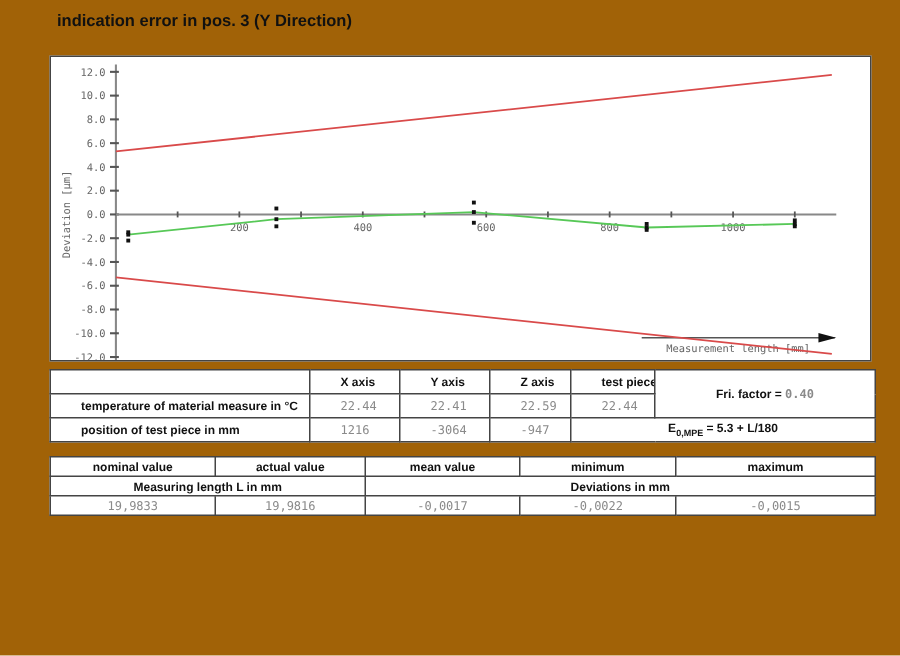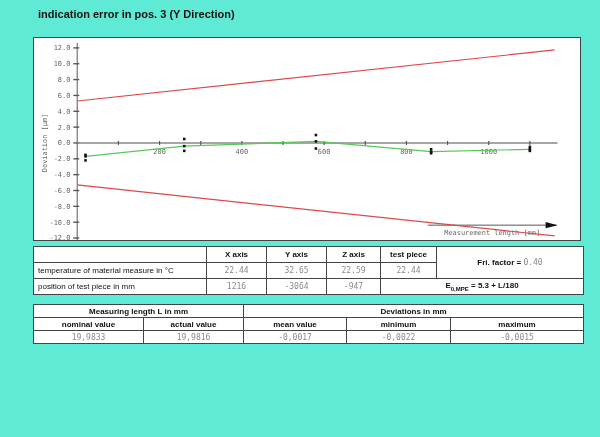--- a/index.html
+++ b/index.html
@@ -1,32 +1,32 @@
 <!DOCTYPE html>
 <html><head>
 <meta charset="utf-8">
 <style>
   html,body{margin:0;padding:0;background:#fff;}
-  .page{position:relative;width:600px;height:437px;background:#5eead4;font-family:"Liberation Sans",sans-serif;color:#111;overflow:hidden;}
+  .page{position:relative;width:600px;height:437px;background:#a16207;font-family:"Liberation Sans",sans-serif;color:#111;overflow:hidden;}
   .title{position:absolute;left:38px;top:8px;font-size:11px;font-weight:bold;color:#111;}
   .chart-box{position:absolute;left:33px;top:37px;width:548px;height:204px;border:1px solid #444;background:#fff;box-sizing:border-box;}
   .chart-box svg{display:block;width:100%;height:100%;}
   .tick{font-family:"DejaVu Sans Mono",monospace;font-size:7px;fill:#666;}
   table{border-collapse:collapse;table-layout:fixed;background:#fff;}
   .t{position:absolute;left:33px;width:550px;font-size:8px;}
-  .t td,.t th{border:1px solid #444;padding:0 4px;overflow:hidden;white-space:nowrap;box-sizing:border-box;}
+  .t td,.t th{border:1px solid #444;padding:0 20px;overflow:hidden;white-space:nowrap;box-sizing:border-box;}
   .info{top:246px;}
   .info td,.info th{height:16px;}
   .results{top:304px;}
   .results td,.results th{height:13px;}
   .t th{font-weight:bold;text-align:center;color:#111;}
-  .lbl{font-weight:normal;text-align:left;color:#111;}
+  .lbl{font-weight:bold;text-align:left;color:#111;}
   .val{font-family:"DejaVu Sans Mono",monospace;color:#8a8a8a;text-align:center;font-size:8px;margin-top:21px;}
   .mix{text-align:center;font-weight:bold;}
-  .mix .mono{font-family:"DejaVu Sans Mono",monospace;color:#8a8a8a;font-weight:normal;}
+  .mix .mono{font-family:"DejaVu Sans Mono",monospace;color:#8a8a8a;font-weight:bold;}
   .mix sub{font-size:6px;}
   .t2outer{border:1.5px solid #444 !important;}
 </style>
 </head>
 <body>
 
 <div class="page">
 
   <div class="title">indication error in pos. 3 (Y Direction)</div>
 
@@ -115,21 +115,21 @@
       <td></td>
       <th>X axis</th>
       <th>Y axis</th>
       <th>Z axis</th>
       <th>test piece</th>
       <td class="mix" rowspan="2"><span>Fri. factor = </span><span class="mono">0.40</span></td>
     </tr>
     <tr>
       <td class="lbl">temperature of material measure in °C</td>
       <td class="val">22.44</td>
-      <td class="val">32.65</td>
+      <td class="val">22.41</td>
       <td class="val">22.59</td>
       <td class="val">22.44</td>
     </tr>
     <tr>
       <td class="lbl">position of test piece in mm</td>
       <td class="val">1216</td>
       <td class="val">-3064</td>
       <td class="val">-947</td>
       <td class="mix" colspan="2"><span>E</span><sub>0,MPE</sub><span> = 5.3 + L/180</span></td>
     </tr>
@@ -139,29 +139,29 @@
   <table class="t results t2outer">
     <colgroup>
         <col style="width:110px">
         <col style="width:100px">
         <col style="width:103px">
         <col style="width:104px">
         <col style="width:133px">
       </colgroup>
     <tbody>
         <tr>
-      <th colspan="2">Measuring length L in mm</th>
-      <th colspan="3">Deviations in mm</th>
-    </tr>
-    <tr>
       <th>nominal value</th>
       <th>actual value</th>
       <th>mean value</th>
       <th>minimum</th>
       <th>maximum</th>
+    </tr>
+    <tr>
+      <th colspan="2">Measuring length L in mm</th>
+      <th colspan="3">Deviations in mm</th>
     </tr>
     <tr>
       <td class="val">19,9833</td>
       <td class="val">19,9816</td>
       <td class="val">-0,0017</td>
       <td class="val">-0,0022</td>
       <td class="val">-0,0015</td>
     </tr>
   </tbody>
     </table>

